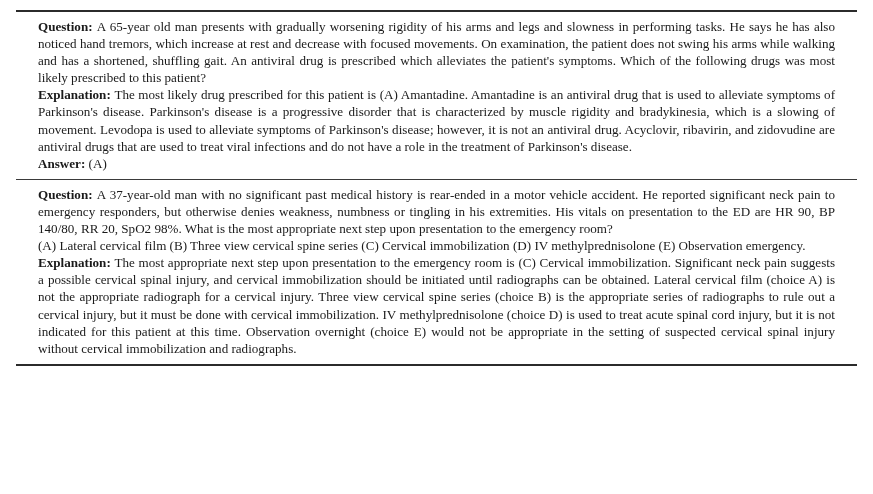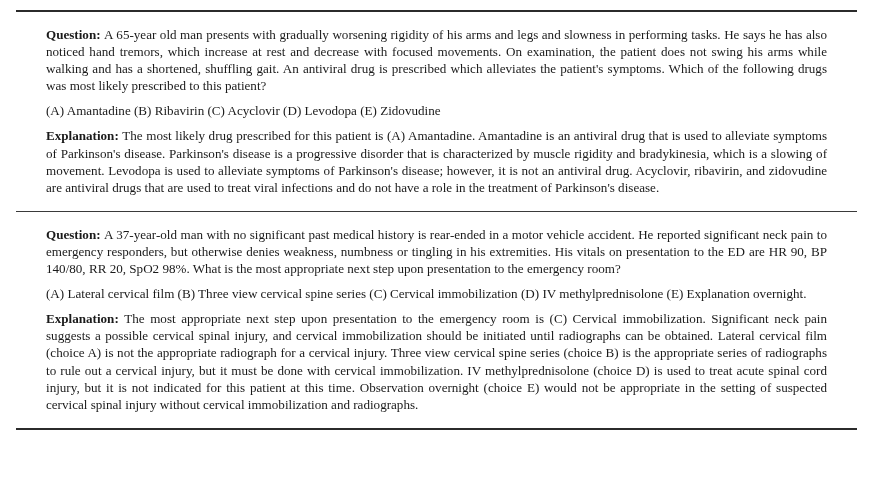--- a/index.html
+++ b/index.html
@@ -28,21 +28,21 @@
   }
   .rule-thin {
     height: 0;
     border-top: 1.1px solid #3a3a3a;
     margin: 0;
   }
   .section {
     padding: 6px 22px 7px 22px;
   }
   .para {
-    margin: 8px;
+    margin: 0;
     font-size: 13.1px;
     line-height: 17.1px;
     text-align: justify;
     text-justify: inter-word;
     -webkit-hyphens: none;
     hyphens: none;
   }
   .para + .para {
     margin-top: 0;
   }
@@ -61,27 +61,27 @@
 </style>
 </head>
 <body>
 
 <div id="table-wrap">
 
   <div class="rule-thick"></div>
 
   <div class="section">
     <p class="para"><span class="lbl">Question:</span><span class="body-txt">A 65-year old man presents with gradually worsening rigidity of his arms and legs and slowness in performing tasks. He says he has also noticed hand tremors, which increase at rest and decrease with focused movements. On examination, the patient does not swing his arms while walking and has a shortened, shuffling gait. An antiviral drug is prescribed which alleviates the patient's symptoms. Which of the following drugs was most likely prescribed to this patient?</span></p>
-    <p class="para nojust">(A) Amantadine (B) Ribavirin (C) Acyclovir (D) Levodopa (E) Zidovudine</p>
     <p class="para"><span class="lbl">Explanation:</span><span class="body-txt">The most likely drug prescribed for this patient is (A) Amantadine. Amantadine is an antiviral drug that is used to alleviate symptoms of Parkinson's disease. Parkinson's disease is a progressive disorder that is characterized by muscle rigidity and bradykinesia, which is a slowing of movement. Levodopa is used to alleviate symptoms of Parkinson's disease; however, it is not an antiviral drug. Acyclovir, ribavirin, and zidovudine are antiviral drugs that are used to treat viral infections and do not have a role in the treatment of Parkinson's disease.</span></p>
+    <p class="para nojust"><span class="lbl">Answer:</span><span class="body-txt">(A)</span></p>
   </div>
 
   <div class="rule-thin"></div>
 
   <div class="section">
     <p class="para"><span class="lbl">Question:</span><span class="body-txt">A 37-year-old man with no significant past medical history is rear-ended in a motor vehicle accident. He reported significant neck pain to emergency responders, but otherwise denies weakness, numbness or tingling in his extremities. His vitals on presentation to the ED are HR 90, BP 140/80, RR 20, SpO2 98%. What is the most appropriate next step upon presentation to the emergency room?</span></p>
-    <p class="para nojust">(A) Lateral cervical film (B) Three view cervical spine series (C) Cervical immobilization (D) IV methylprednisolone (E) Explanation overnight.</p>
+    <p class="para nojust">(A) Lateral cervical film (B) Three view cervical spine series (C) Cervical immobilization (D) IV methylprednisolone (E) Observation emergency.</p>
     <p class="para"><span class="lbl">Explanation:</span><span class="body-txt">The most appropriate next step upon presentation to the emergency room is (C) Cervical immobilization. Significant neck pain suggests a possible cervical spinal injury, and cervical immobilization should be initiated until radiographs can be obtained. Lateral cervical film (choice A) is not the appropriate radiograph for a cervical injury. Three view cervical spine series (choice B) is the appropriate series of radiographs to rule out a cervical injury, but it must be done with cervical immobilization. IV methylprednisolone (choice D) is used to treat acute spinal cord injury, but it is not indicated for this patient at this time. Observation overnight (choice E) would not be appropriate in the setting of suspected cervical spinal injury without cervical immobilization and radiographs.</span></p>
   </div>
 
   <div class="rule-thick"></div>
 
 </div>
 
 </body></html>

